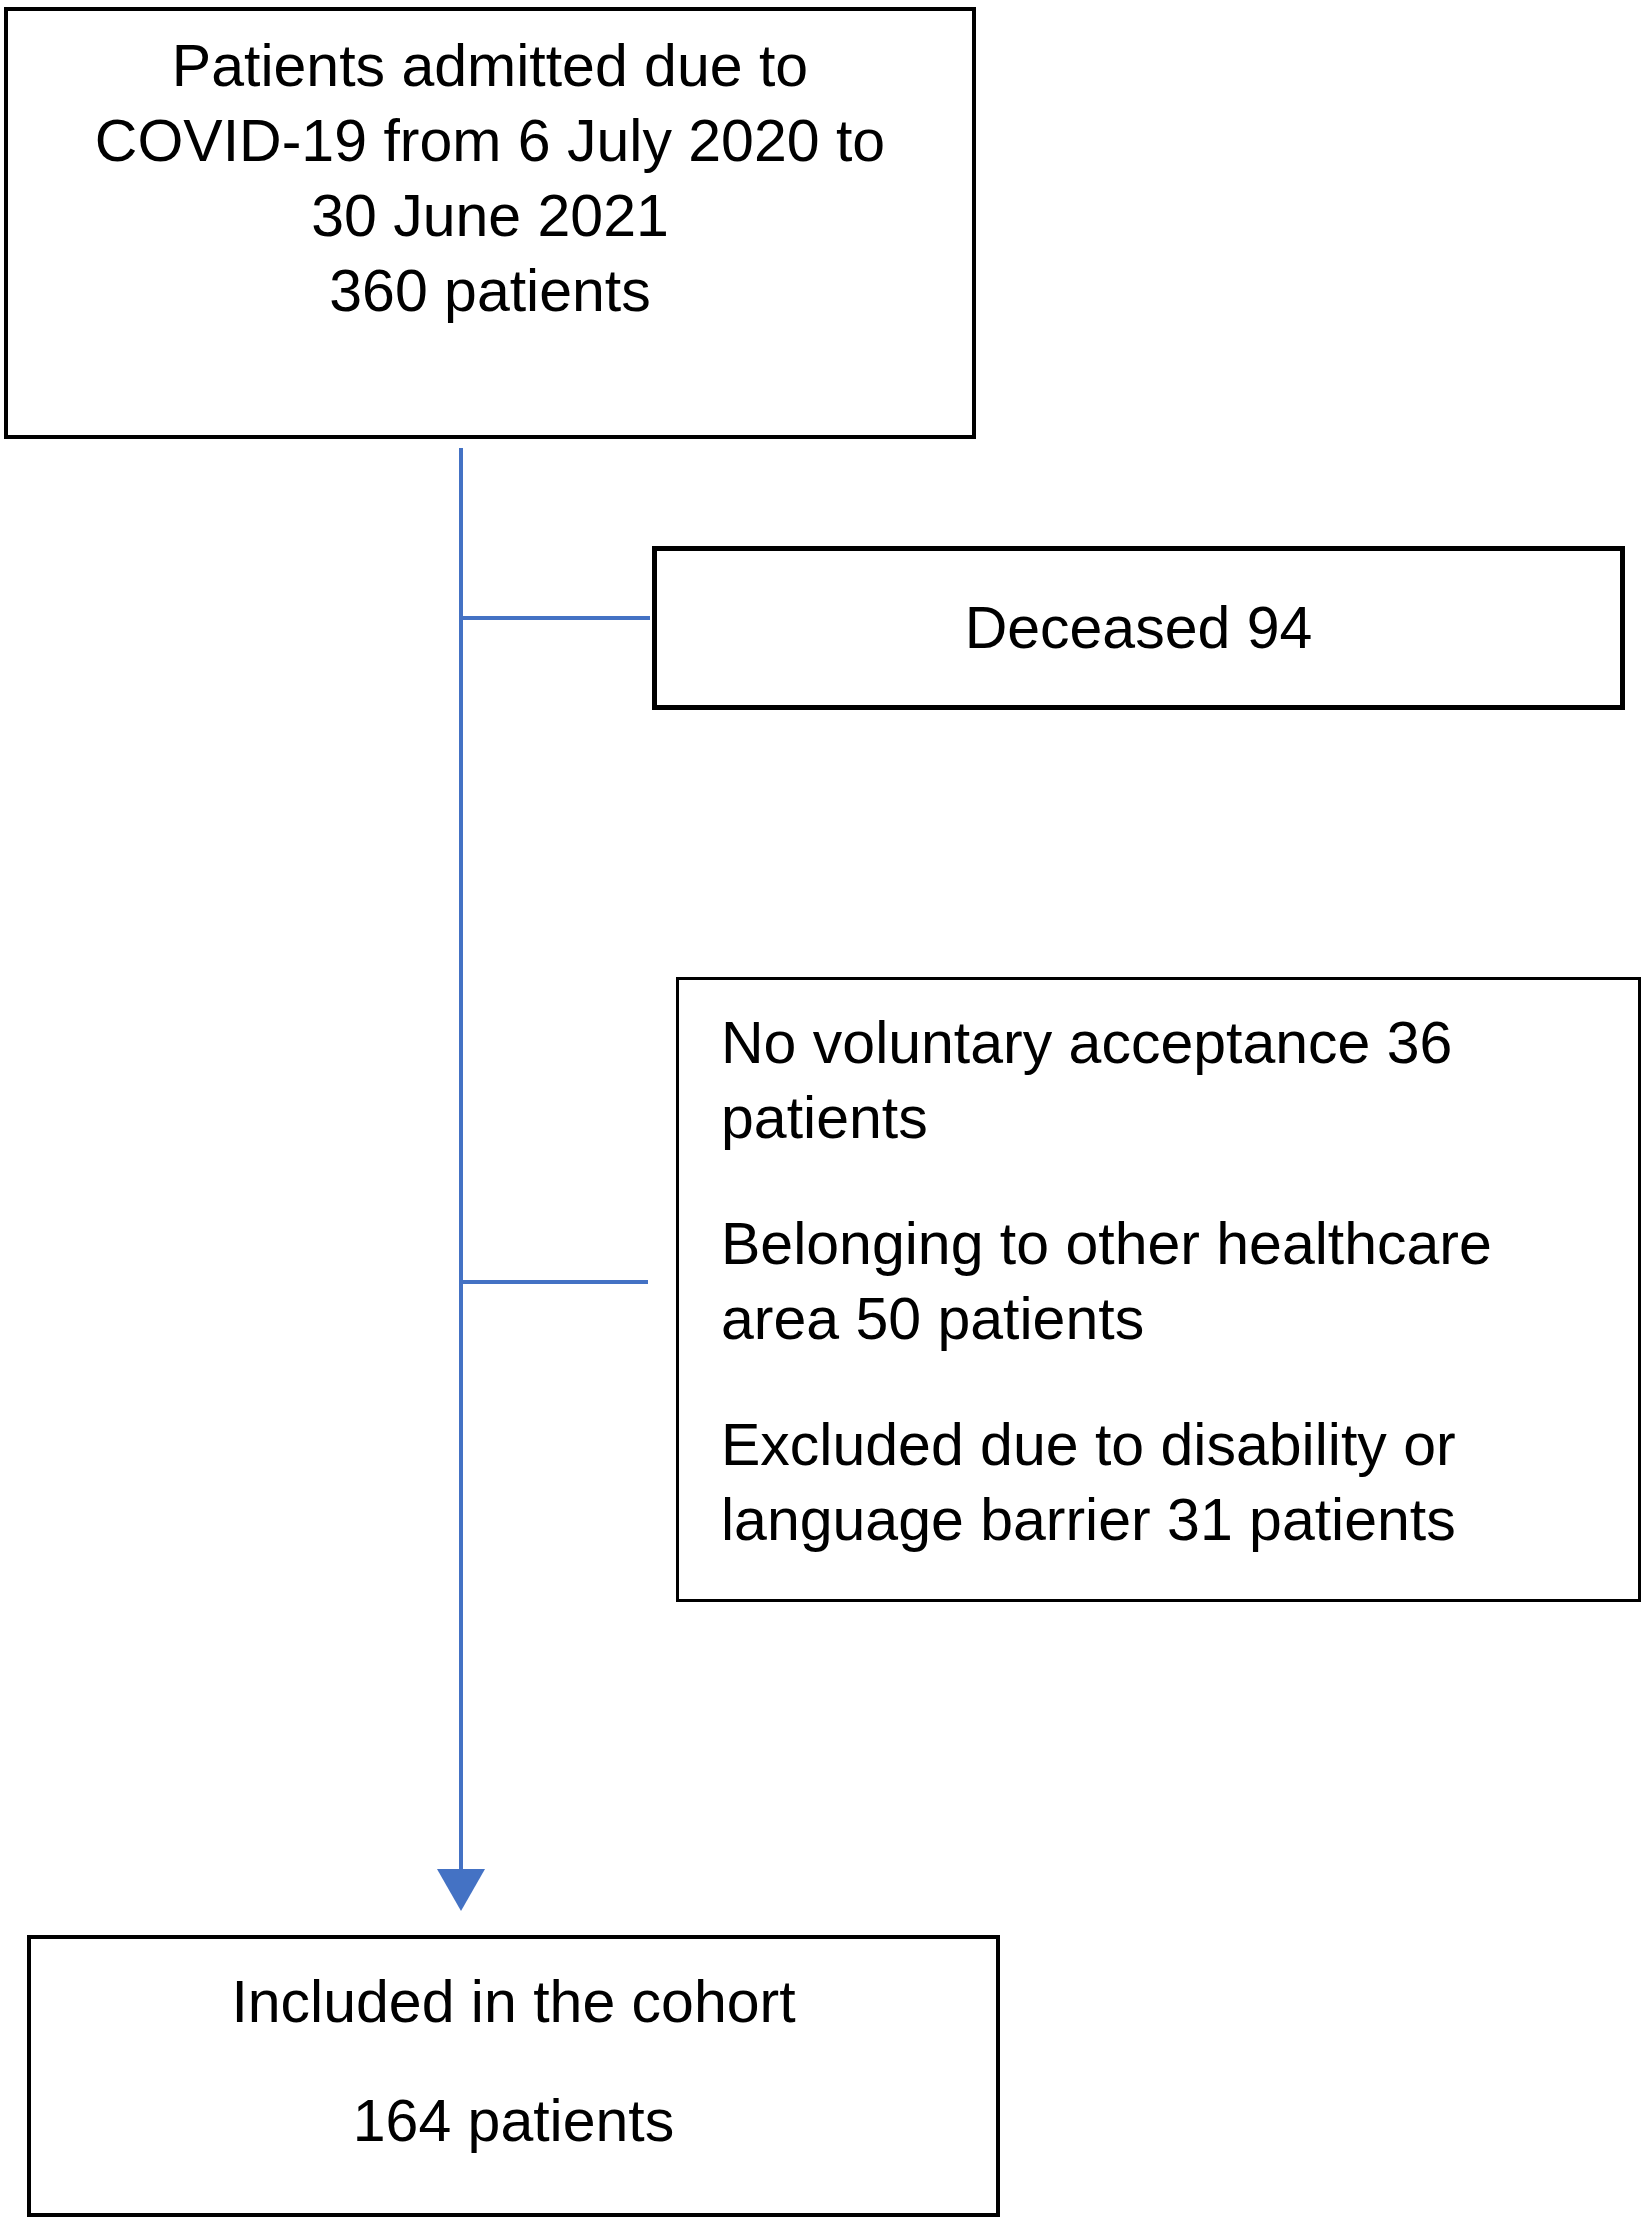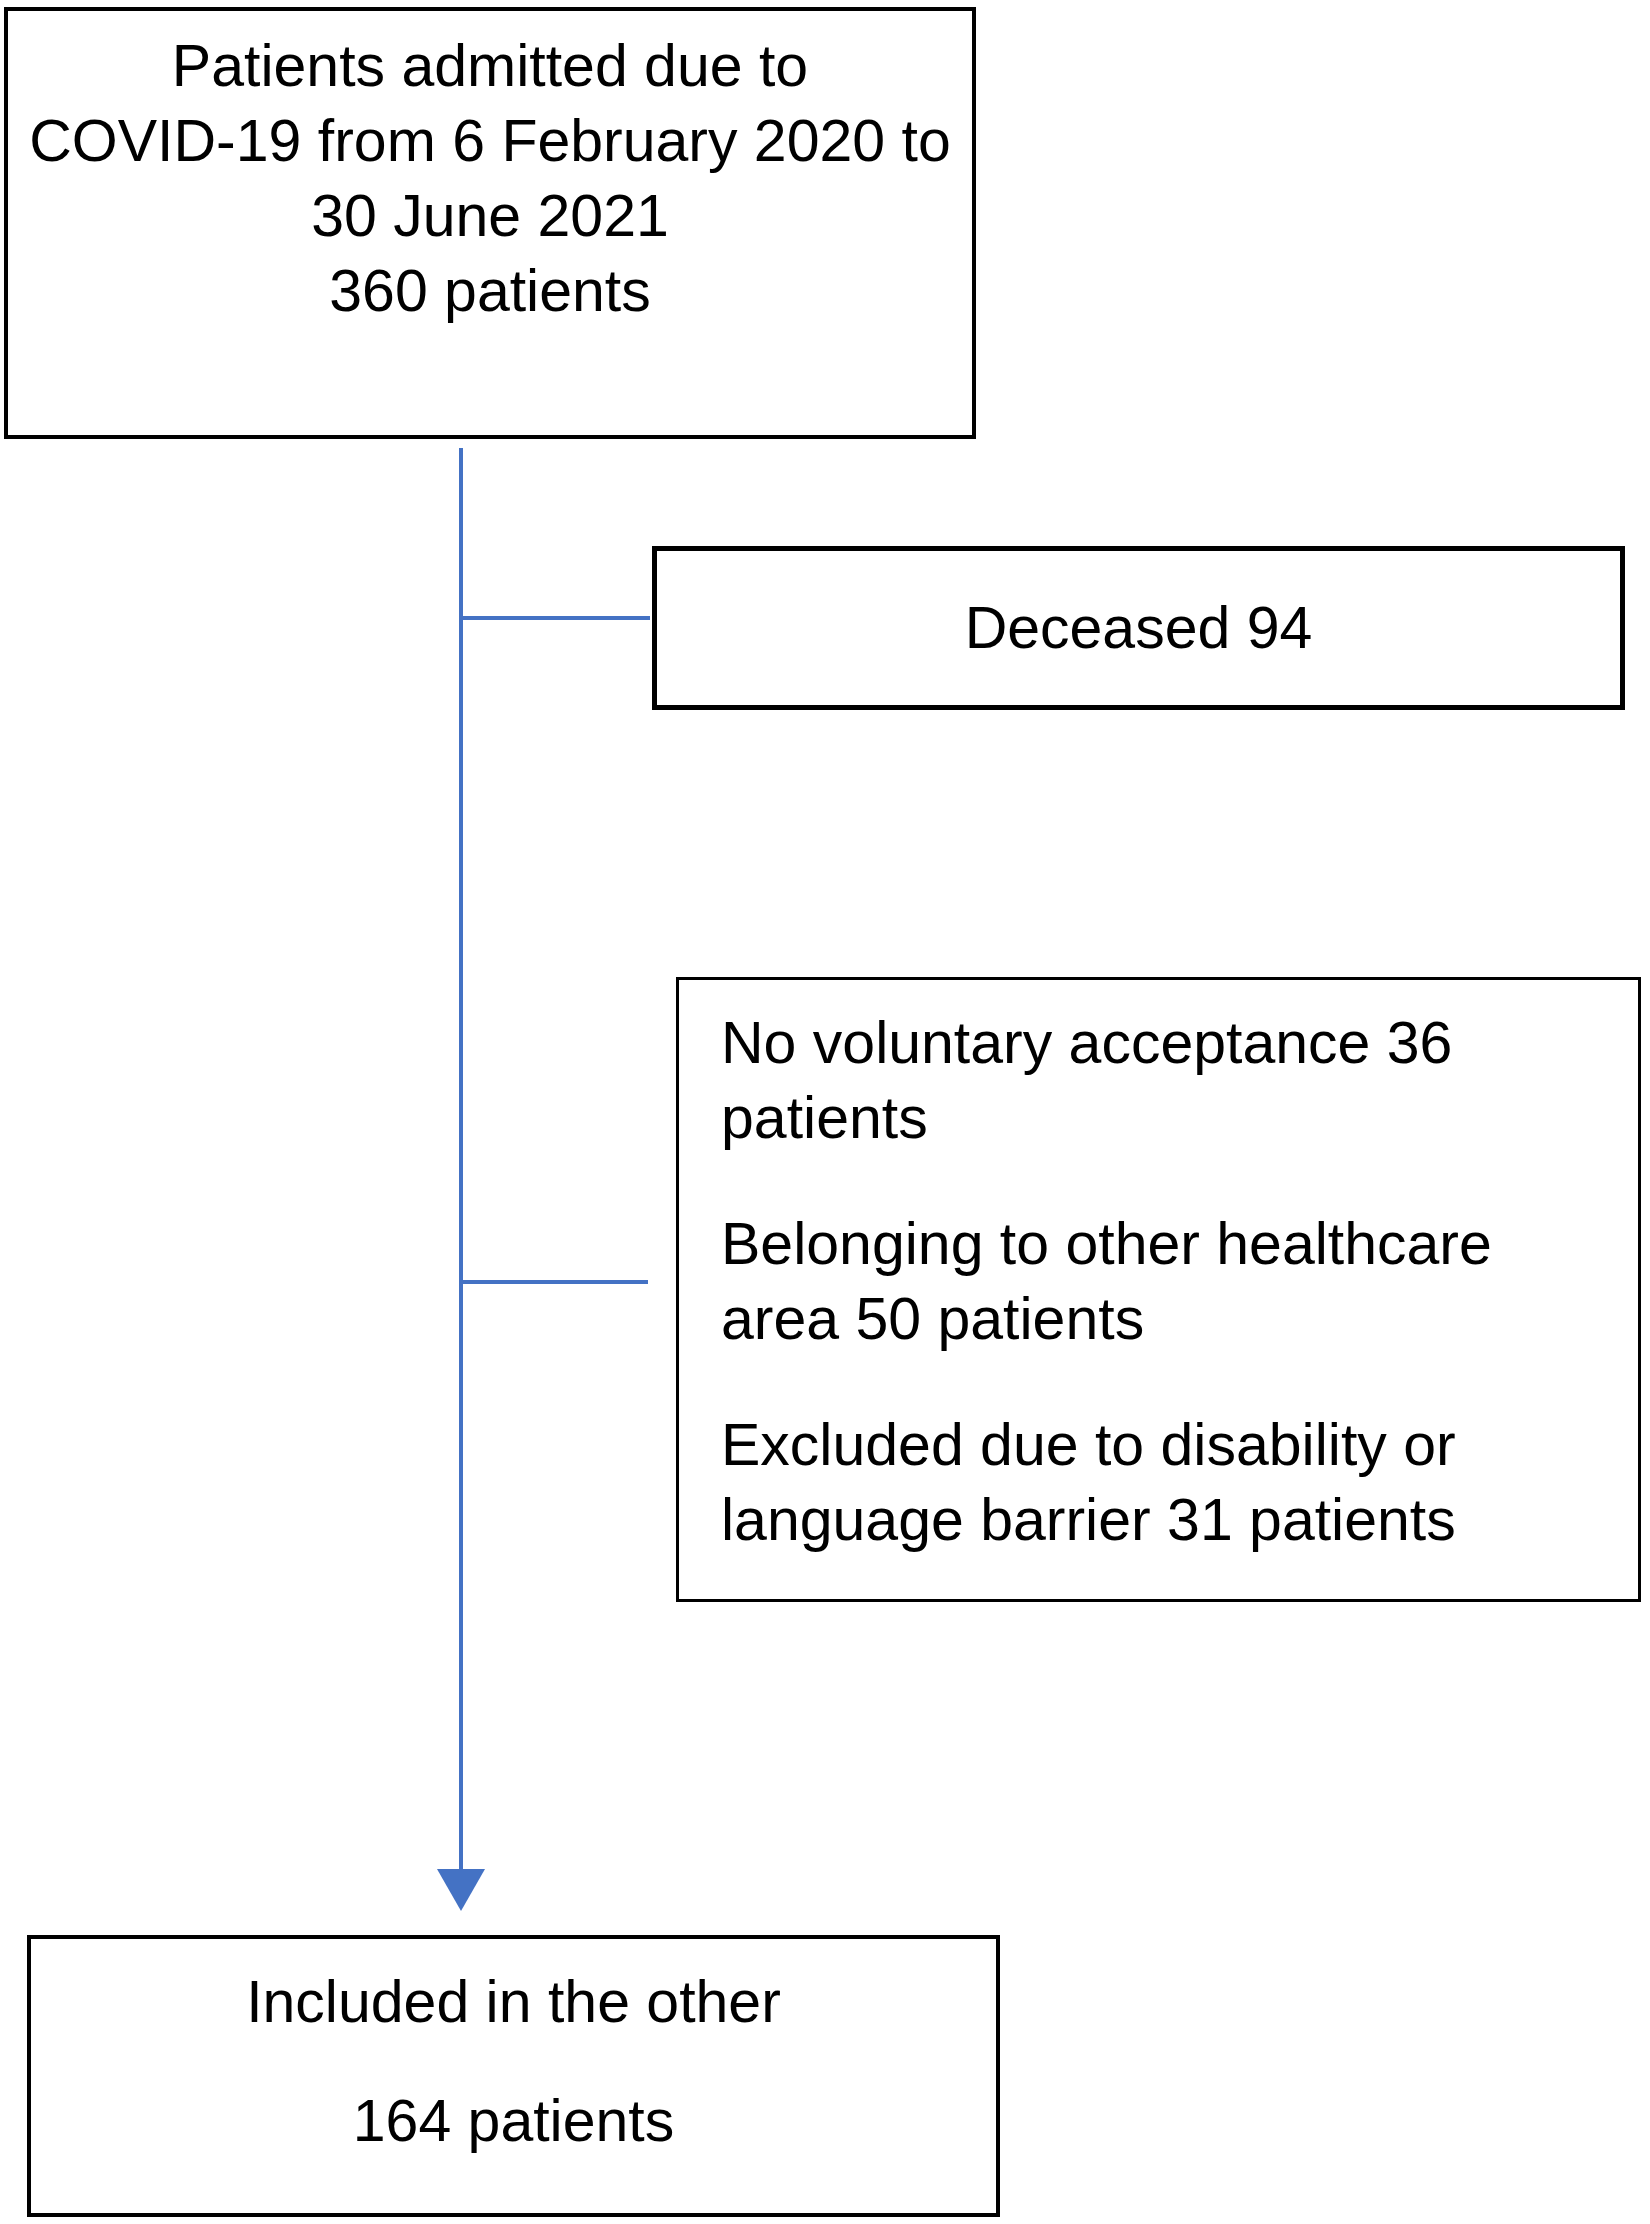--- a/index.html
+++ b/index.html
@@ -93,34 +93,34 @@
 
 <div class="canvas">
 
   <div class="vline"></div>
   <div class="arrowhead"></div>
   <div class="branch branch-deceased"></div>
   <div class="branch branch-exclusions"></div>
 
   <div class="box box-initial">
     <div>Patients admitted due to</div>
-    <div>COVID-19 from 6 February 2020 to</div>
+    <div>COVID-19 from 6 July 2020 to</div>
     <div>30 June 2021</div>
     <div class="count">360 patients</div>
   </div>
 
   <div class="box box-deceased">
     <span>Deceased 94</span>
   </div>
 
   <div class="box box-exclusions">
     <p>No voluntary acceptance 36 patients</p>
     <p>Belonging to other healthcare area 50 patients</p>
     <p>Excluded due to disability or language barrier 31 patients</p>
   </div>
 
   <div class="box box-included">
-    <div>Included in the other</div>
+    <div>Included in the cohort</div>
     <div class="count">164 patients</div>
   </div>
 
 </div>
 
 
 </body></html>

